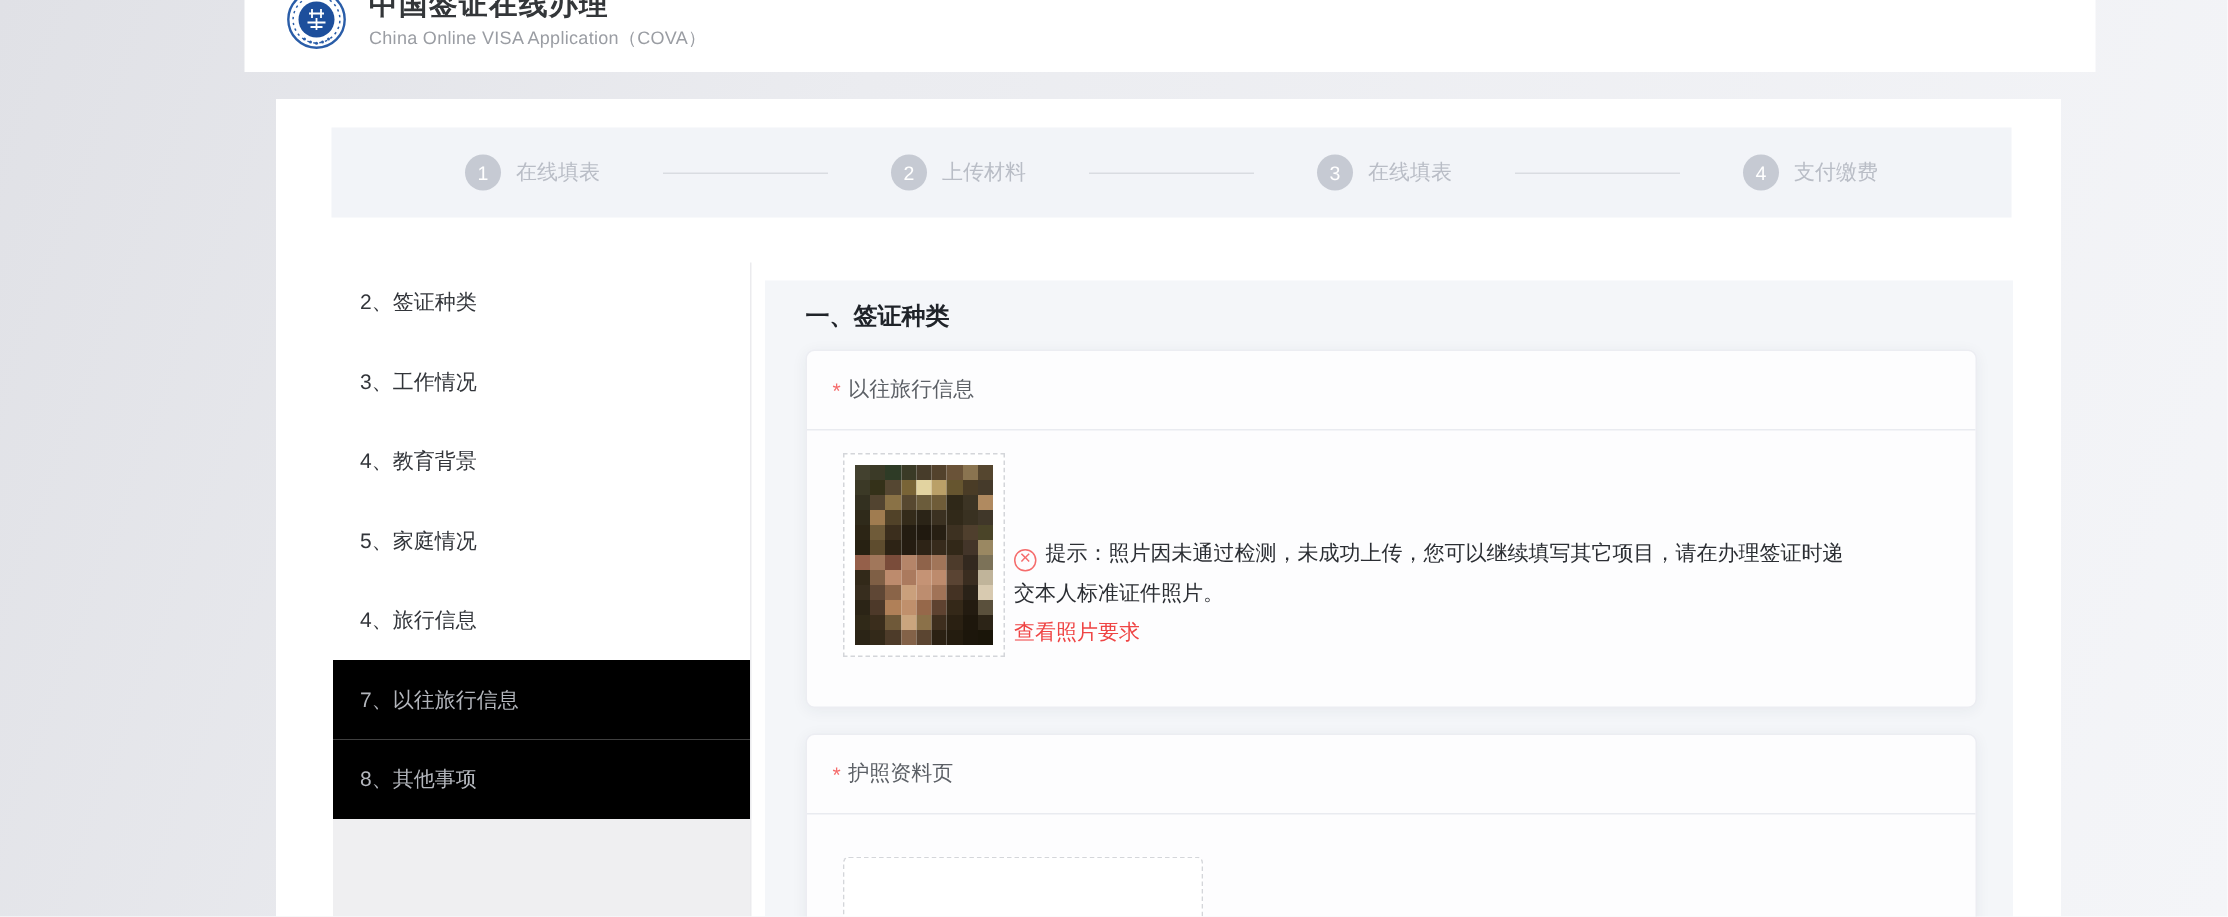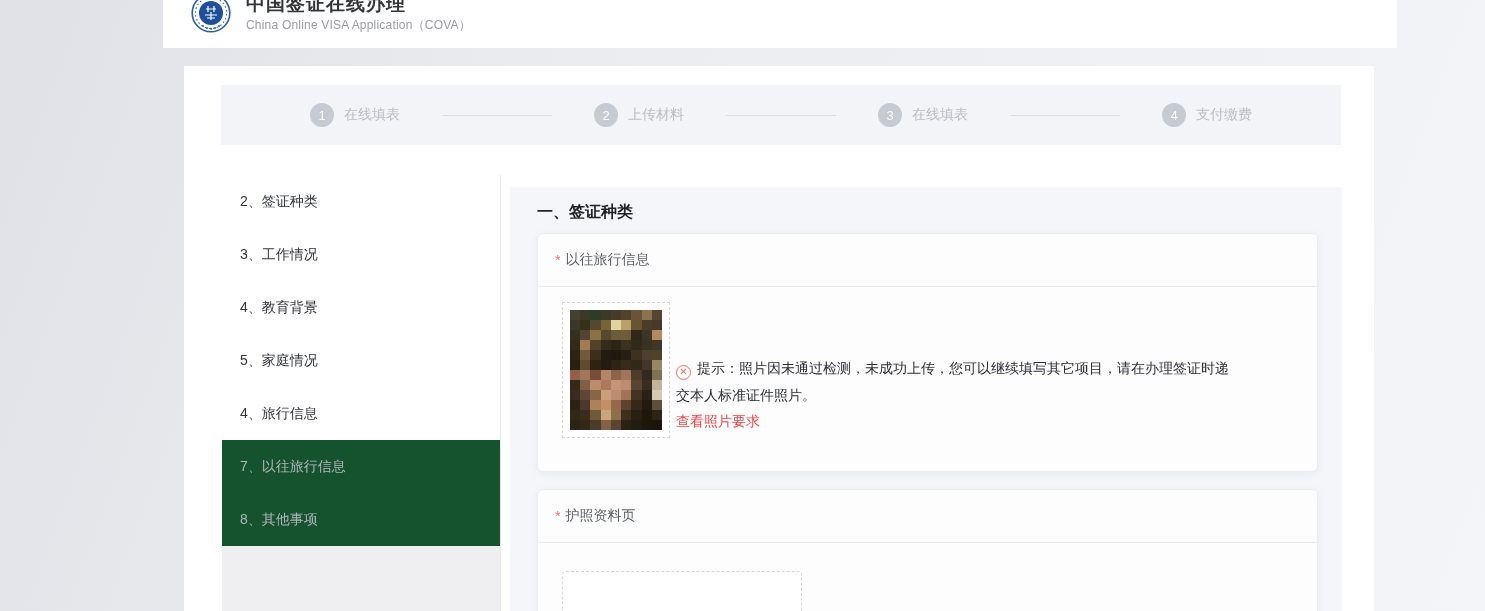--- a/index.html
+++ b/index.html
@@ -31,21 +31,21 @@
   .step-label { margin-left:10px; font-size:14px; color:#b9bdc6; }
   .step-line { width:110px; height:1px; background:#d9dce1; margin:0 42px; }
 
   
   .sidebar { position:absolute; left:38px; top:109px; width:279px; height:436px;
              display:flex; flex-direction:column; border-right:1px solid #ebebee; }
   .side-item { height:53px; flex:0 0 53px; display:flex; align-items:center; padding-left:18px;
                font-size:14px; color:#32353a; background:#ffffff; position:relative; cursor:pointer; }
   .side-item.active { background:#e9f4fd; color:#3897ea; }
   .side-item.active::after { content:""; position:absolute; right:0; top:0; bottom:0; width:4px; background:#2d8cf0; }
-  .side-item.disabled { background:#14532d; color:#b3b6bc; cursor:default; }
+  .side-item.disabled { background:#000000; color:#b3b6bc; cursor:default; }
   .side-filler { flex:1 1 auto; background:#efeff1; }
 
   
   .content { position:absolute; left:326px; top:109px; width:832px; }
   .form-note { font-size:15px; font-weight:bold; color:#17181a; line-height:18px; }
   .section { margin-top:12px; background:#f4f6f9; padding:17px 24px 40px 27px; }
   .section-title { font-size:16px; font-weight:bold; color:#1f2329; line-height:16px; }
 
   .card { margin-top:13px; background:#fdfdfe; border:1px solid #ecedf2; border-radius:6px;
           box-shadow:0 2px 10px rgba(31,45,61,.06); }

